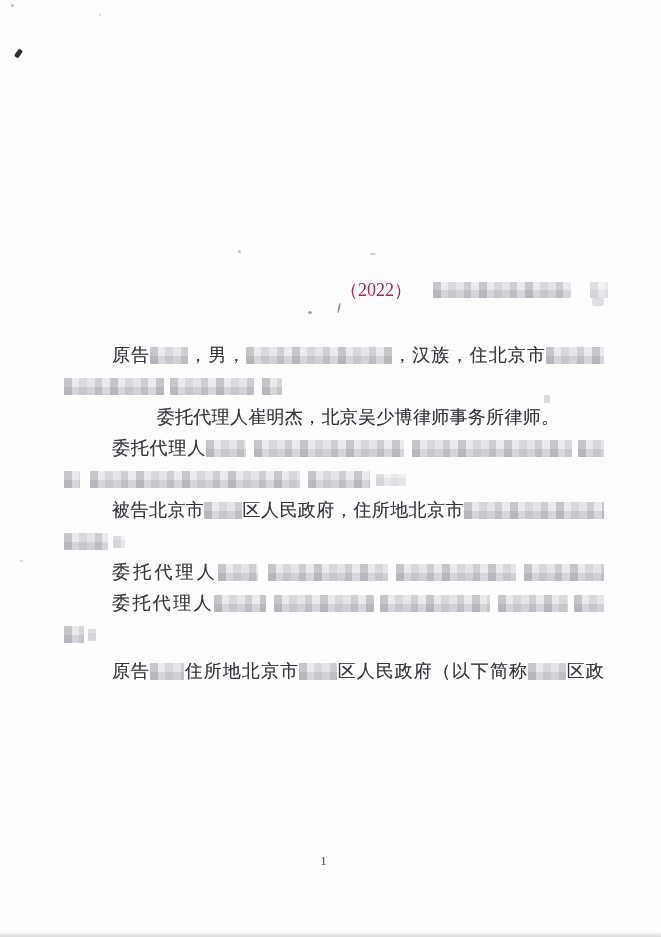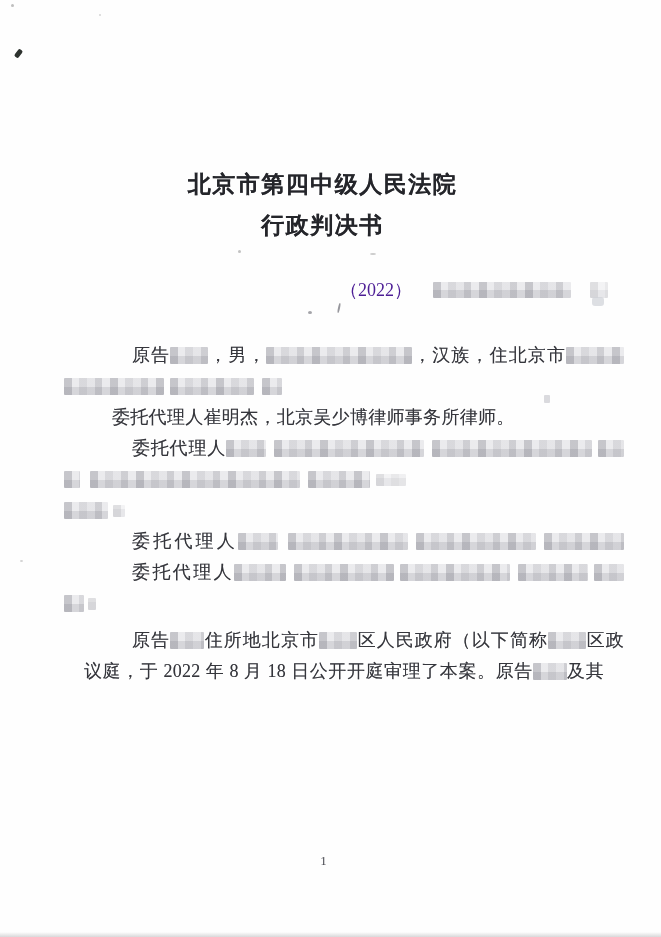--- a/index.html
+++ b/index.html
@@ -20,34 +20,34 @@
     font-weight:bold;
     font-size:23px;
     line-height:41px;
     letter-spacing:1.5px;
     color:#24252a;
     text-shadow:0 0 .5px rgba(30,30,36,.7);
   }
   .case-line{
     position:absolute;top:277px;left:340px;
     font-size:18px;line-height:26px;
-    color:#4c1d95;
+    color:#be185d;
     white-space:nowrap;
   }
   
   .body-box{
     position:absolute;top:340px;left:64px;width:540px;
     font-size:18px;
     letter-spacing:.3px;
     color:#35363c;
     text-shadow:0 0 .4px rgba(53,54,60,.45);
   }
   .bl{height:31px;line-height:31px;white-space:nowrap;}
-  .bl.ind{text-indent:48px;}
-  .bl.just{white-space:normal;text-align:justify;text-align-last:justify;text-justify:inter-character;overflow:hidden;margin-left:20px;}
+  .bl.ind{text-indent:48px;text-align:center;}
+  .bl.just{white-space:normal;text-align:justify;text-align-last:justify;text-justify:inter-character;overflow:hidden;}
   .bl.pgap{margin-top:6px;}
   
   .bl.ind.just{text-indent:0;padding-left:48px;width:492px;}
   
   .mx{
     display:inline-block;height:17px;vertical-align:-3px;
     border-radius:1px;
     background-color:#e3e3e6;
     background-image:
       repeating-linear-gradient(90deg,
@@ -81,45 +81,41 @@
   .bottom-shadow{
     position:absolute;left:0;right:0;bottom:0;height:5px;
     background:linear-gradient(#fefefe,#d9d9da);
   }
 </style>
 </head>
 <body>
 
 <div class="page">
 
-  <div class="title-block">
-    <div>北京市第四中级人民法院</div>
-    <div>行政判决书</div>
-  </div>
 
   <div class="case-line">
     <span>（2022）</span>
     <span class="sp" style="width:12px"></span>
     <span class="mx" id="case-mx-main" style="width: 138px;"></span>
     <span class="sp" style="width:10px"></span>
     <span class="mx faint" id="case-mx-tail" style="width: 18px;"></span>
   </div>
 
   <div class="body-box" id="body-box">
       <div class="bl ind just"><span>原告</span><span class="mx" style="width: 38px;"></span><span>，男，</span><span class="mx" style="width: 146px;"></span><span>，汉族，住北京市</span><span class="mx" style="width: 58px;"></span></div>
       <div class="bl"><span class="mx" style="width: 100px;"></span><span class="sp" style="width: 6px;"></span><span class="mx" style="width: 84px;"></span><span class="sp" style="width: 8px;"></span><span class="mx" style="width: 20px;"></span></div>
       <div class="bl ind"><span>委托代理人崔明杰，北京吴少博律师事务所律师。</span></div>
       <div class="bl ind just"><span>委托代理人</span><span class="mx" style="width: 40px;"></span><span class="sp" style="width: 8px;"></span><span class="mx" style="width: 150px;"></span><span class="sp" style="width: 8px;"></span><span class="mx" style="width: 160px;"></span><span class="sp" style="width: 6px;"></span><span class="mx" style="width: 26px;"></span></div>
       <div class="bl"><span class="mx" style="width: 16px;"></span><span class="sp" style="width: 10px;"></span><span class="mx" style="width: 210px;"></span><span class="sp" style="width: 8px;"></span><span class="mx" style="width: 62px;"></span><span class="sp" style="width: 6px;"></span><span class="mx faint" style="width: 30px;"></span></div>
+      <div class="bl ind just"><span>被告北京市</span><span class="mx" style="width: 38px;"></span><span>区人民政府，住所地北京市</span><span class="mx" style="width: 140px;"></span></div>
       <div class="bl"><span class="mx" style="width: 44px;"></span><span class="sp" style="width: 5px;"></span><span class="mx faint" style="width: 12px;"></span></div>
       <div class="bl ind just"><span>委托代理人</span><span class="mx" style="width: 40px;"></span><span class="sp" style="width: 10px;"></span><span class="mx" style="width: 120px;"></span><span class="sp" style="width: 8px;"></span><span class="mx" style="width: 120px;"></span><span class="sp" style="width: 8px;"></span><span class="mx" style="width: 80px;"></span></div>
       <div class="bl ind just"><span>委托代理人</span><span class="mx" style="width: 52px;"></span><span class="sp" style="width: 8px;"></span><span class="mx" style="width: 100px;"></span><span class="sp" style="width: 6px;"></span><span class="mx" style="width: 110px;"></span><span class="sp" style="width: 8px;"></span><span class="mx" style="width: 70px;"></span><span class="sp" style="width: 6px;"></span><span class="mx" style="width: 30px;"></span></div>
       <div class="bl"><span class="mx" style="width: 20px;"></span><span class="sp" style="width: 4px;"></span><span class="mx faint" style="width: 8px;"></span></div>
       <div class="bl ind just pgap"><span>原告</span><span class="mx" style="width: 34px;"></span><span>住所地北京市</span><span class="mx" style="width: 38px;"></span><span>区人民政府（以下简称</span><span class="mx" style="width: 38px;"></span><span>区政</span></div>
-      <div class="bl just"><span>议庭，于 2022 年 8 月 18 日公开开庭审理了本案。原告</span><span class="mx" style="width: 34px;"></span><span>及其</span></div>
     </div>
 
   <div class="page-num">1</div>
 
   <div class="speck sk1"></div>
   <div class="speck sk2"></div>
   <div class="speck sk3"></div>
   <div class="speck sk4"></div>
   <div class="speck sk5"></div>
   <div class="speck sk6"></div>

